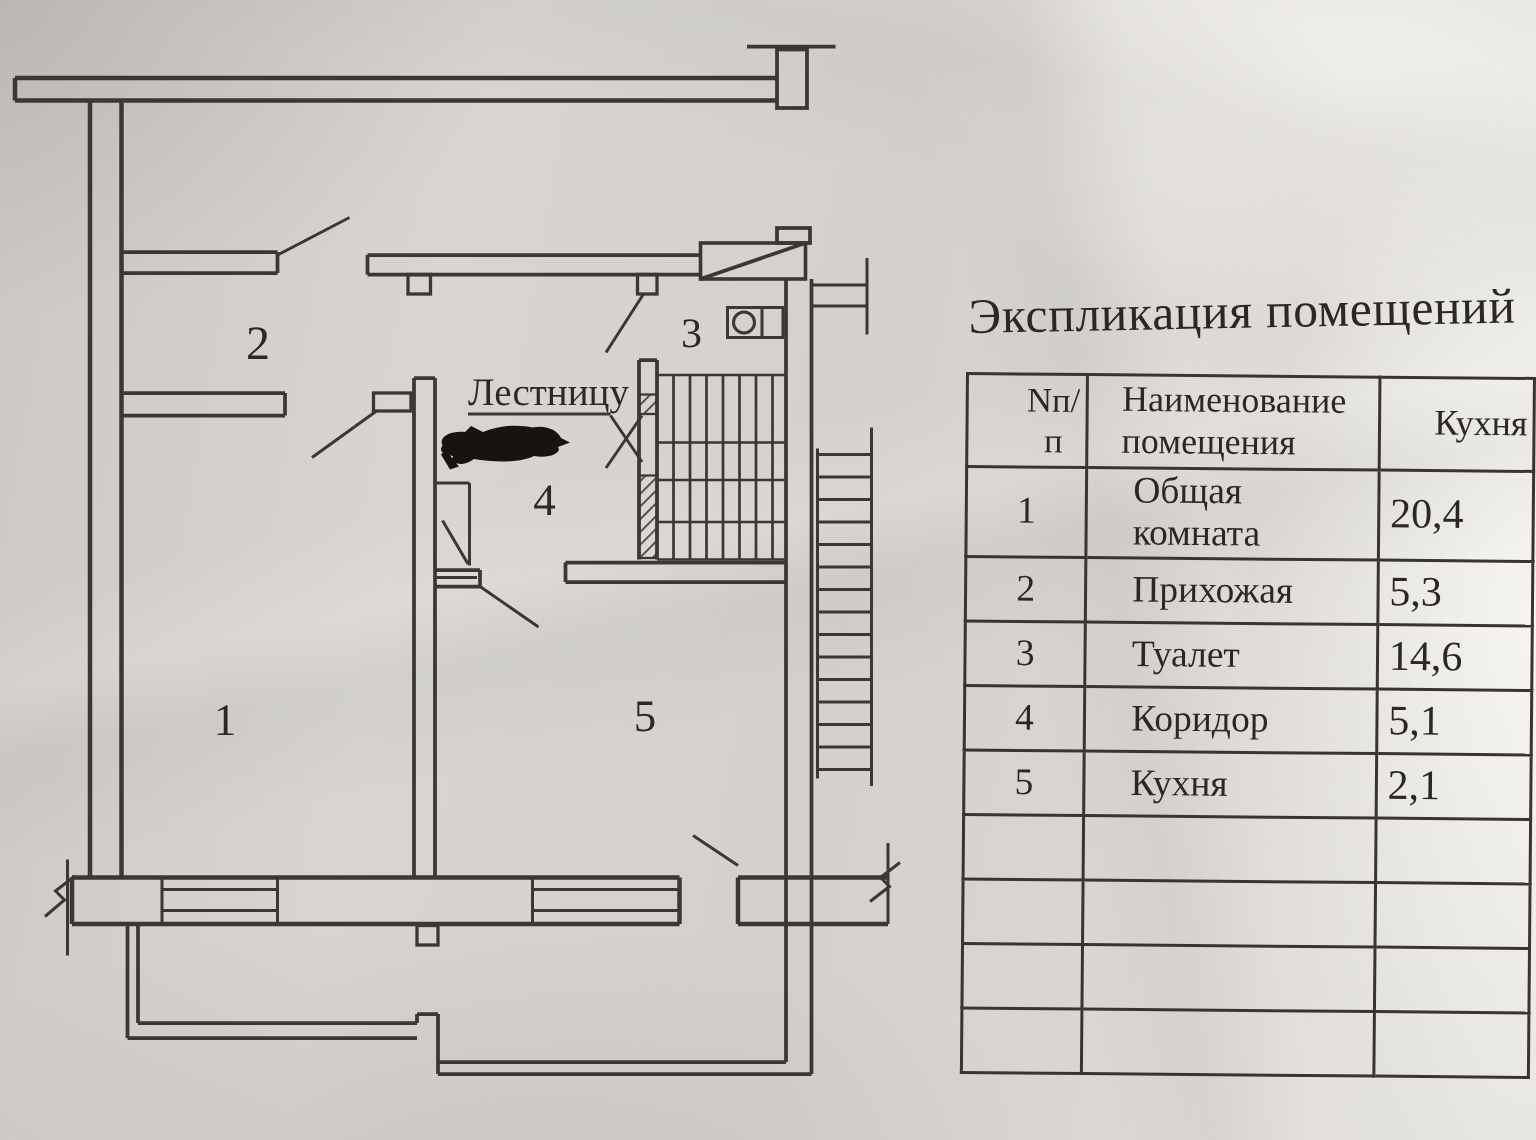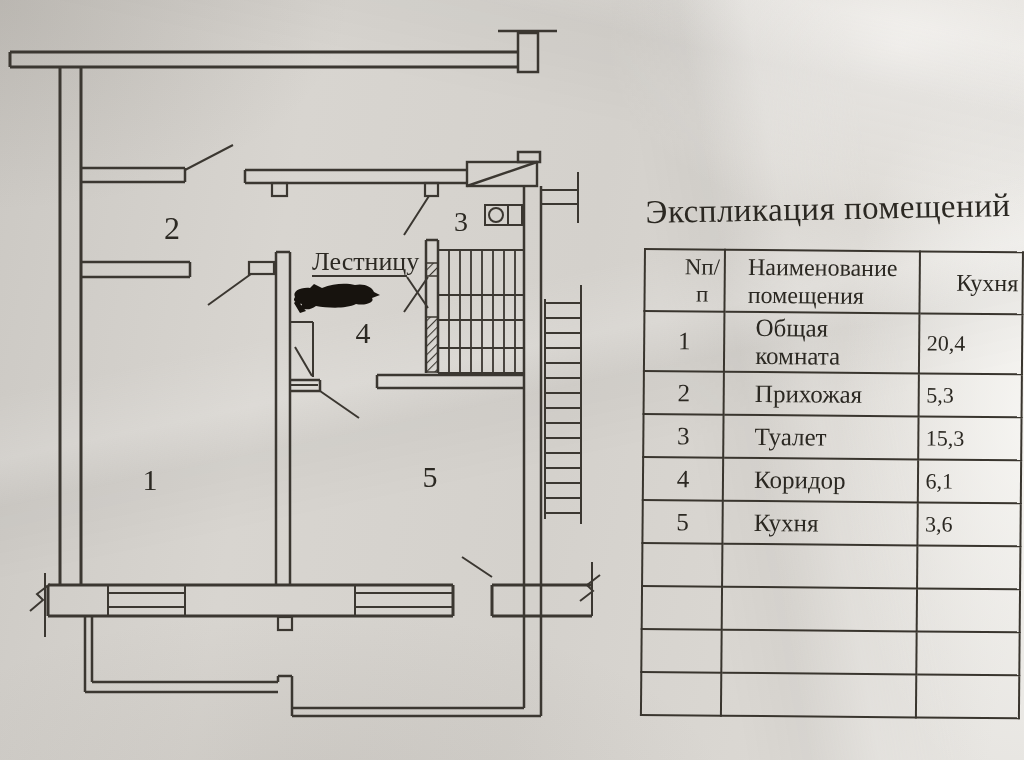--- a/index.html
+++ b/index.html
@@ -35,21 +35,21 @@
   table.expl{
     border-collapse:collapse;table-layout:fixed;
     transform:rotate(0.5deg);transform-origin:top left;
   }
   table.expl td{
     border:2.4px solid #39352e;overflow:hidden;
     color:#2b2822;
   }
   td.c-num{width:60px;text-align:center;font-size:25px;}
   td.c-name{width:225px;padding-left:30px;font-size:25px;}
-  td.c-area{width:72px;padding-left:7px;font-size:22px;}
+  td.c-area{width:72px;padding-left:7px;font-size:28px;}
   tr.hdr td{height:58px;font-size:24px;line-height:1.18;padding-left:36px;}
   tr.hdr td.c-num{font-size:23px;}
   tr.hdr td.c-name{padding-left:22px;}
   tr.body-row td{height:39px;}
 </style>
 </head>
 <body>
 
 <div class="paper"></div>
 <div class="wrinkle"></div>
@@ -165,31 +165,31 @@
           <td class="c-area">20,4</td>
         </tr>
         <tr class="body-row">
           <td class="c-num">2</td>
           <td class="c-name">Прихожая</td>
           <td class="c-area">5,3</td>
         </tr>
         <tr class="body-row">
           <td class="c-num">3</td>
           <td class="c-name">Туалет</td>
-          <td class="c-area">15,3</td>
+          <td class="c-area">14,6</td>
         </tr>
         <tr class="body-row">
           <td class="c-num">4</td>
           <td class="c-name">Коридор</td>
-          <td class="c-area">6,1</td>
+          <td class="c-area">5,1</td>
         </tr>
         <tr class="body-row">
           <td class="c-num">5</td>
           <td class="c-name">Кухня</td>
-          <td class="c-area">3,6</td>
+          <td class="c-area">2,1</td>
         </tr>
         <tr class="body-row">
           <td class="c-num"></td>
           <td class="c-name"></td>
           <td class="c-area"></td>
         </tr>
         <tr class="body-row">
           <td class="c-num"></td>
           <td class="c-name"></td>
           <td class="c-area"></td>

